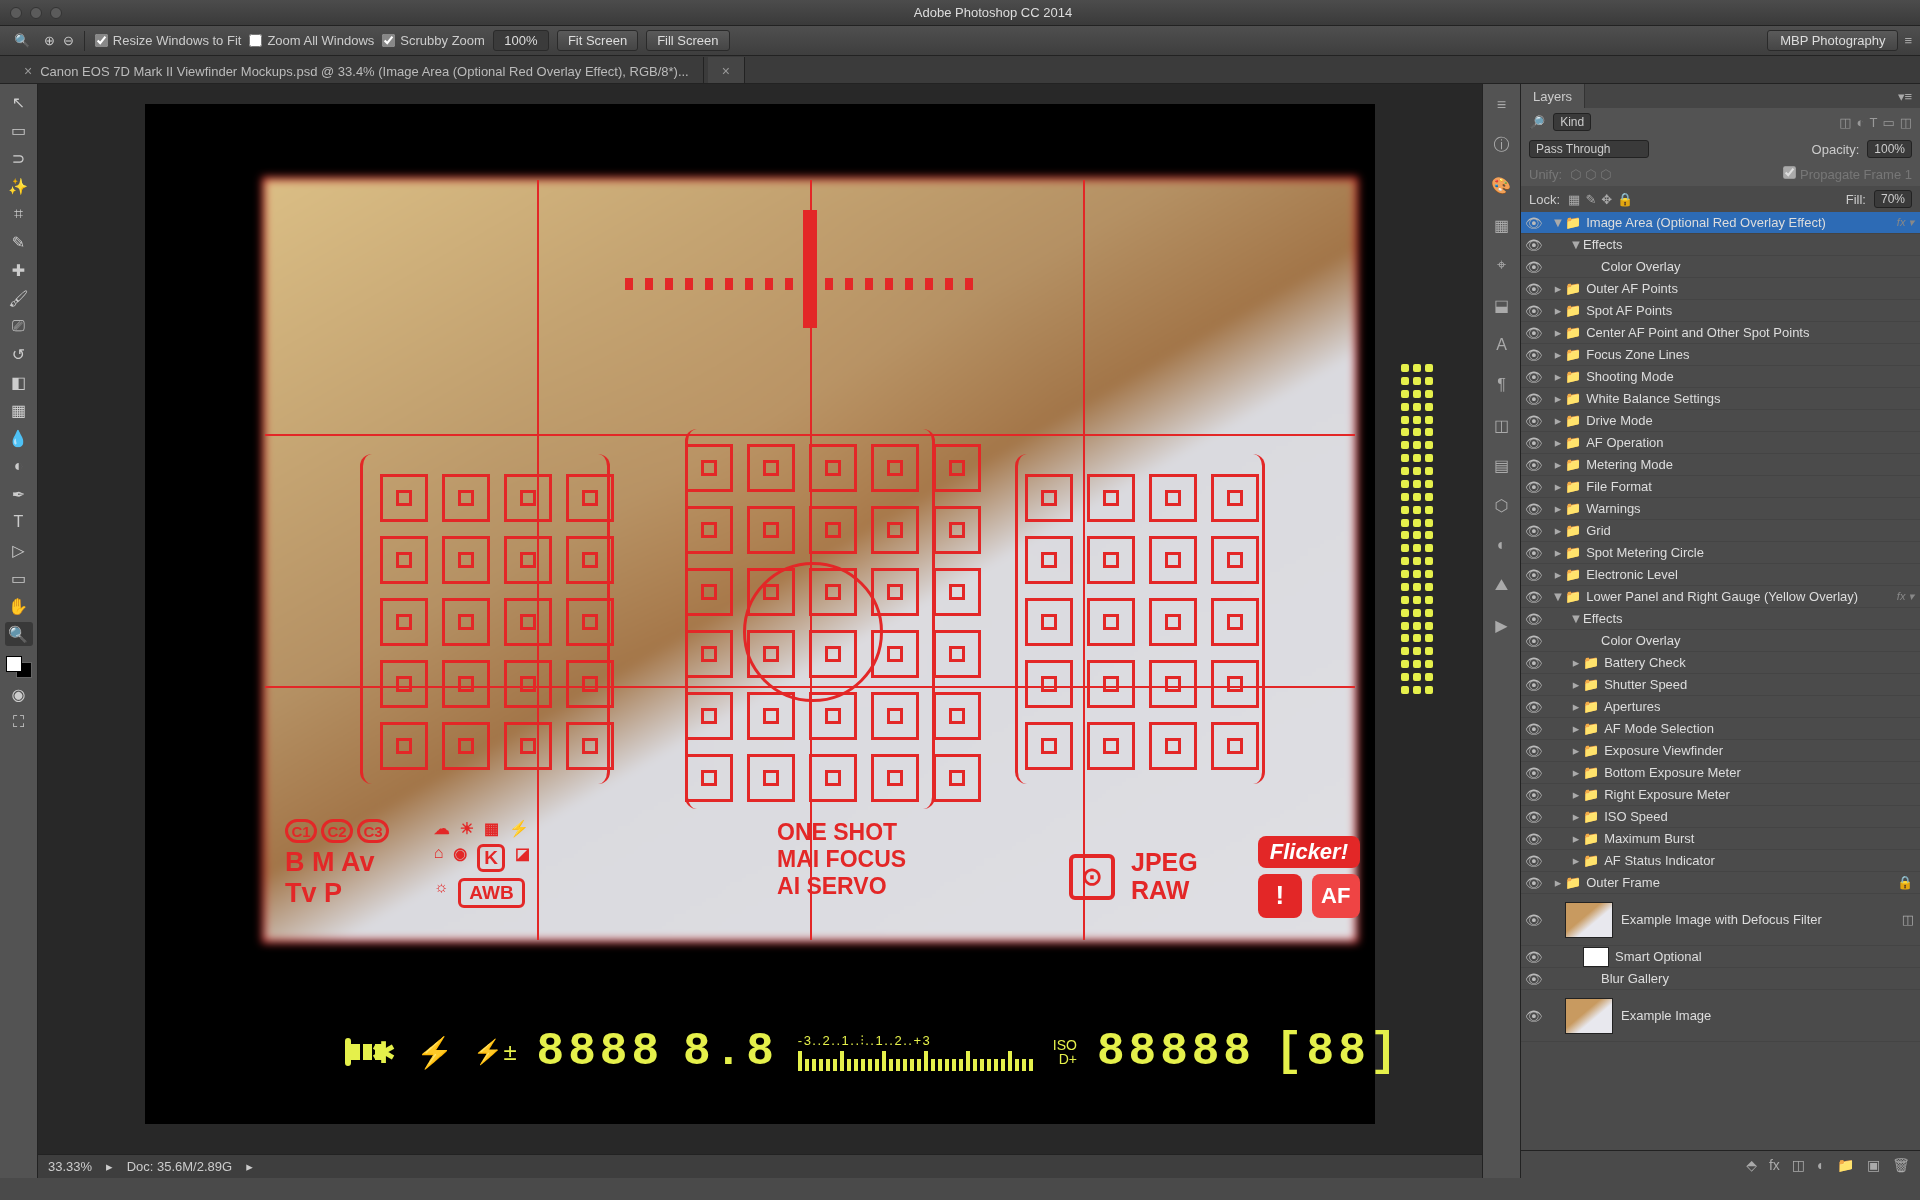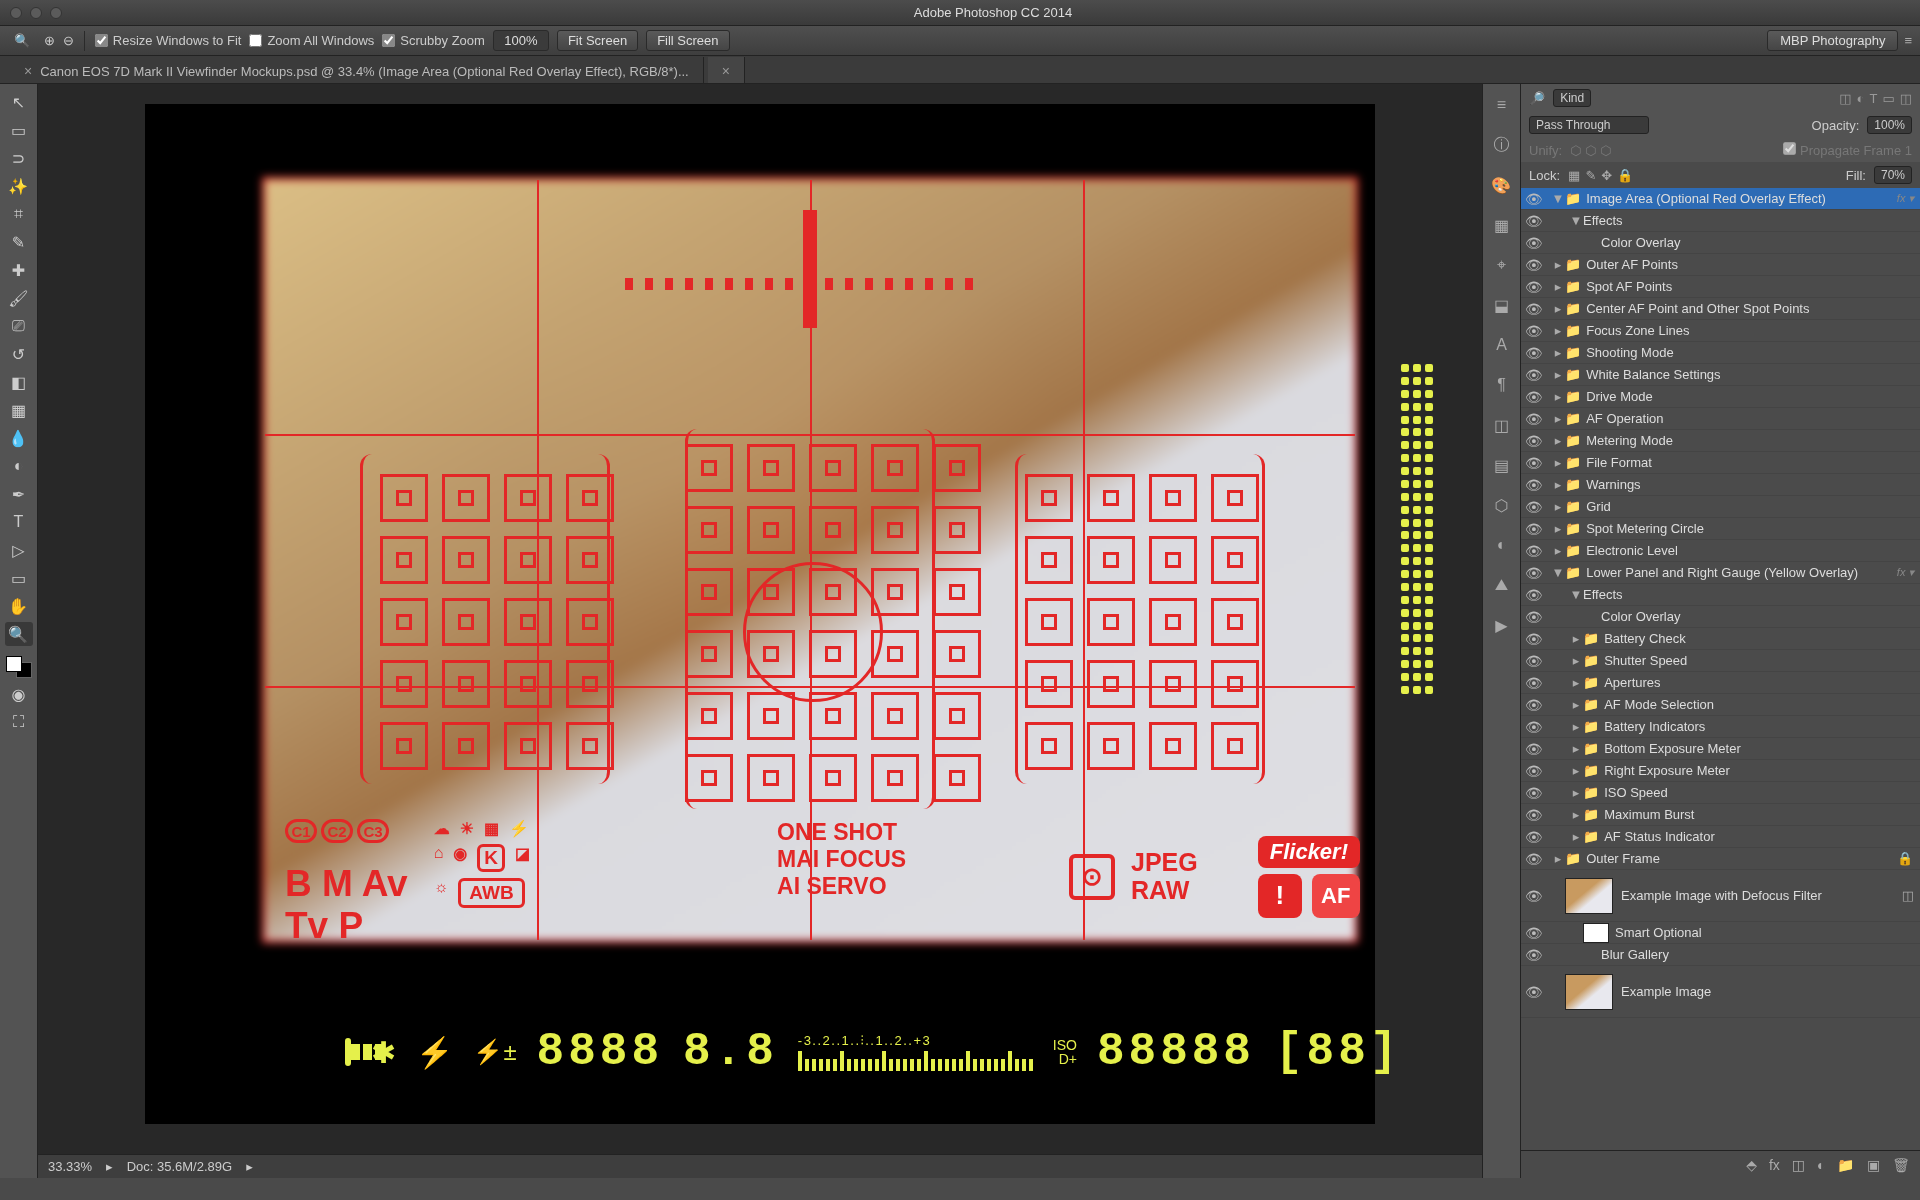--- a/index.html
+++ b/index.html
@@ -580,21 +580,21 @@
             </div>
           </div>
 
         <div class="lowerpanel">
           <div class="modegroup">
             <div class="boxes">
                 <div class="b">C1</div>
                 <div class="b">C2</div>
                 <div class="b">C3</div>
               </div>
-            <div style="white-space:pre;margin-top:20px;font-size:37px">B M Av
+            <div style="white-space:pre;margin-top:4px;font-size:27px">B M Av
 Tv P</div>
           </div>
           <div class="icons-mid">
             <div class="row">
               <span>☁</span>
               <span>☀</span>
               <span>▦</span>
               <span>⚡</span>
             </div>
             <div class="row">
@@ -706,20 +706,24 @@
     <div class="dockicon">¶</div>
     <div class="dockicon">◫</div>
     <div class="dockicon">▤</div>
     <div class="dockicon">⬡</div>
     <div class="dockicon">◐</div>
     <div class="dockicon">⛰</div>
     <div class="dockicon">▶</div>
   </div>
 
   <div class="panels">
+    <div class="panel-tabs">
+        <div class="panel-tab">Layers</div>
+        <span style="margin-left:auto;padding:0 8px;color:#aaa;cursor:pointer">▾≡</span>
+      </div>
     <div class="panel-opts">
       <span style="color:#aaa">🔎</span>
       <div class="sel">Kind</div>
       <div class="icons">
           <span>◫</span>
           <span>◐</span>
           <span>T</span>
           <span>▭</span>
           <span>◫</span>
         </div>
@@ -910,21 +914,21 @@
           <span class="indent" style="width:22px"></span>
           <span class="arrow">▸</span>
           <span class="folder">📁</span>
           <span class="name">AF Mode Selection</span>
         </div>
         <div class="layer">
           <span class="eye">👁</span>
           <span class="indent" style="width:22px"></span>
           <span class="arrow">▸</span>
           <span class="folder">📁</span>
-          <span class="name">Battery Indicators</span>
+          <span class="name">Exposure Viewfinder</span>
         </div>
         <div class="layer">
           <span class="eye">👁</span>
           <span class="indent" style="width:22px"></span>
           <span class="arrow">▸</span>
           <span class="folder">📁</span>
           <span class="name">Bottom Exposure Meter</span>
         </div>
         <div class="layer">
           <span class="eye">👁</span>

